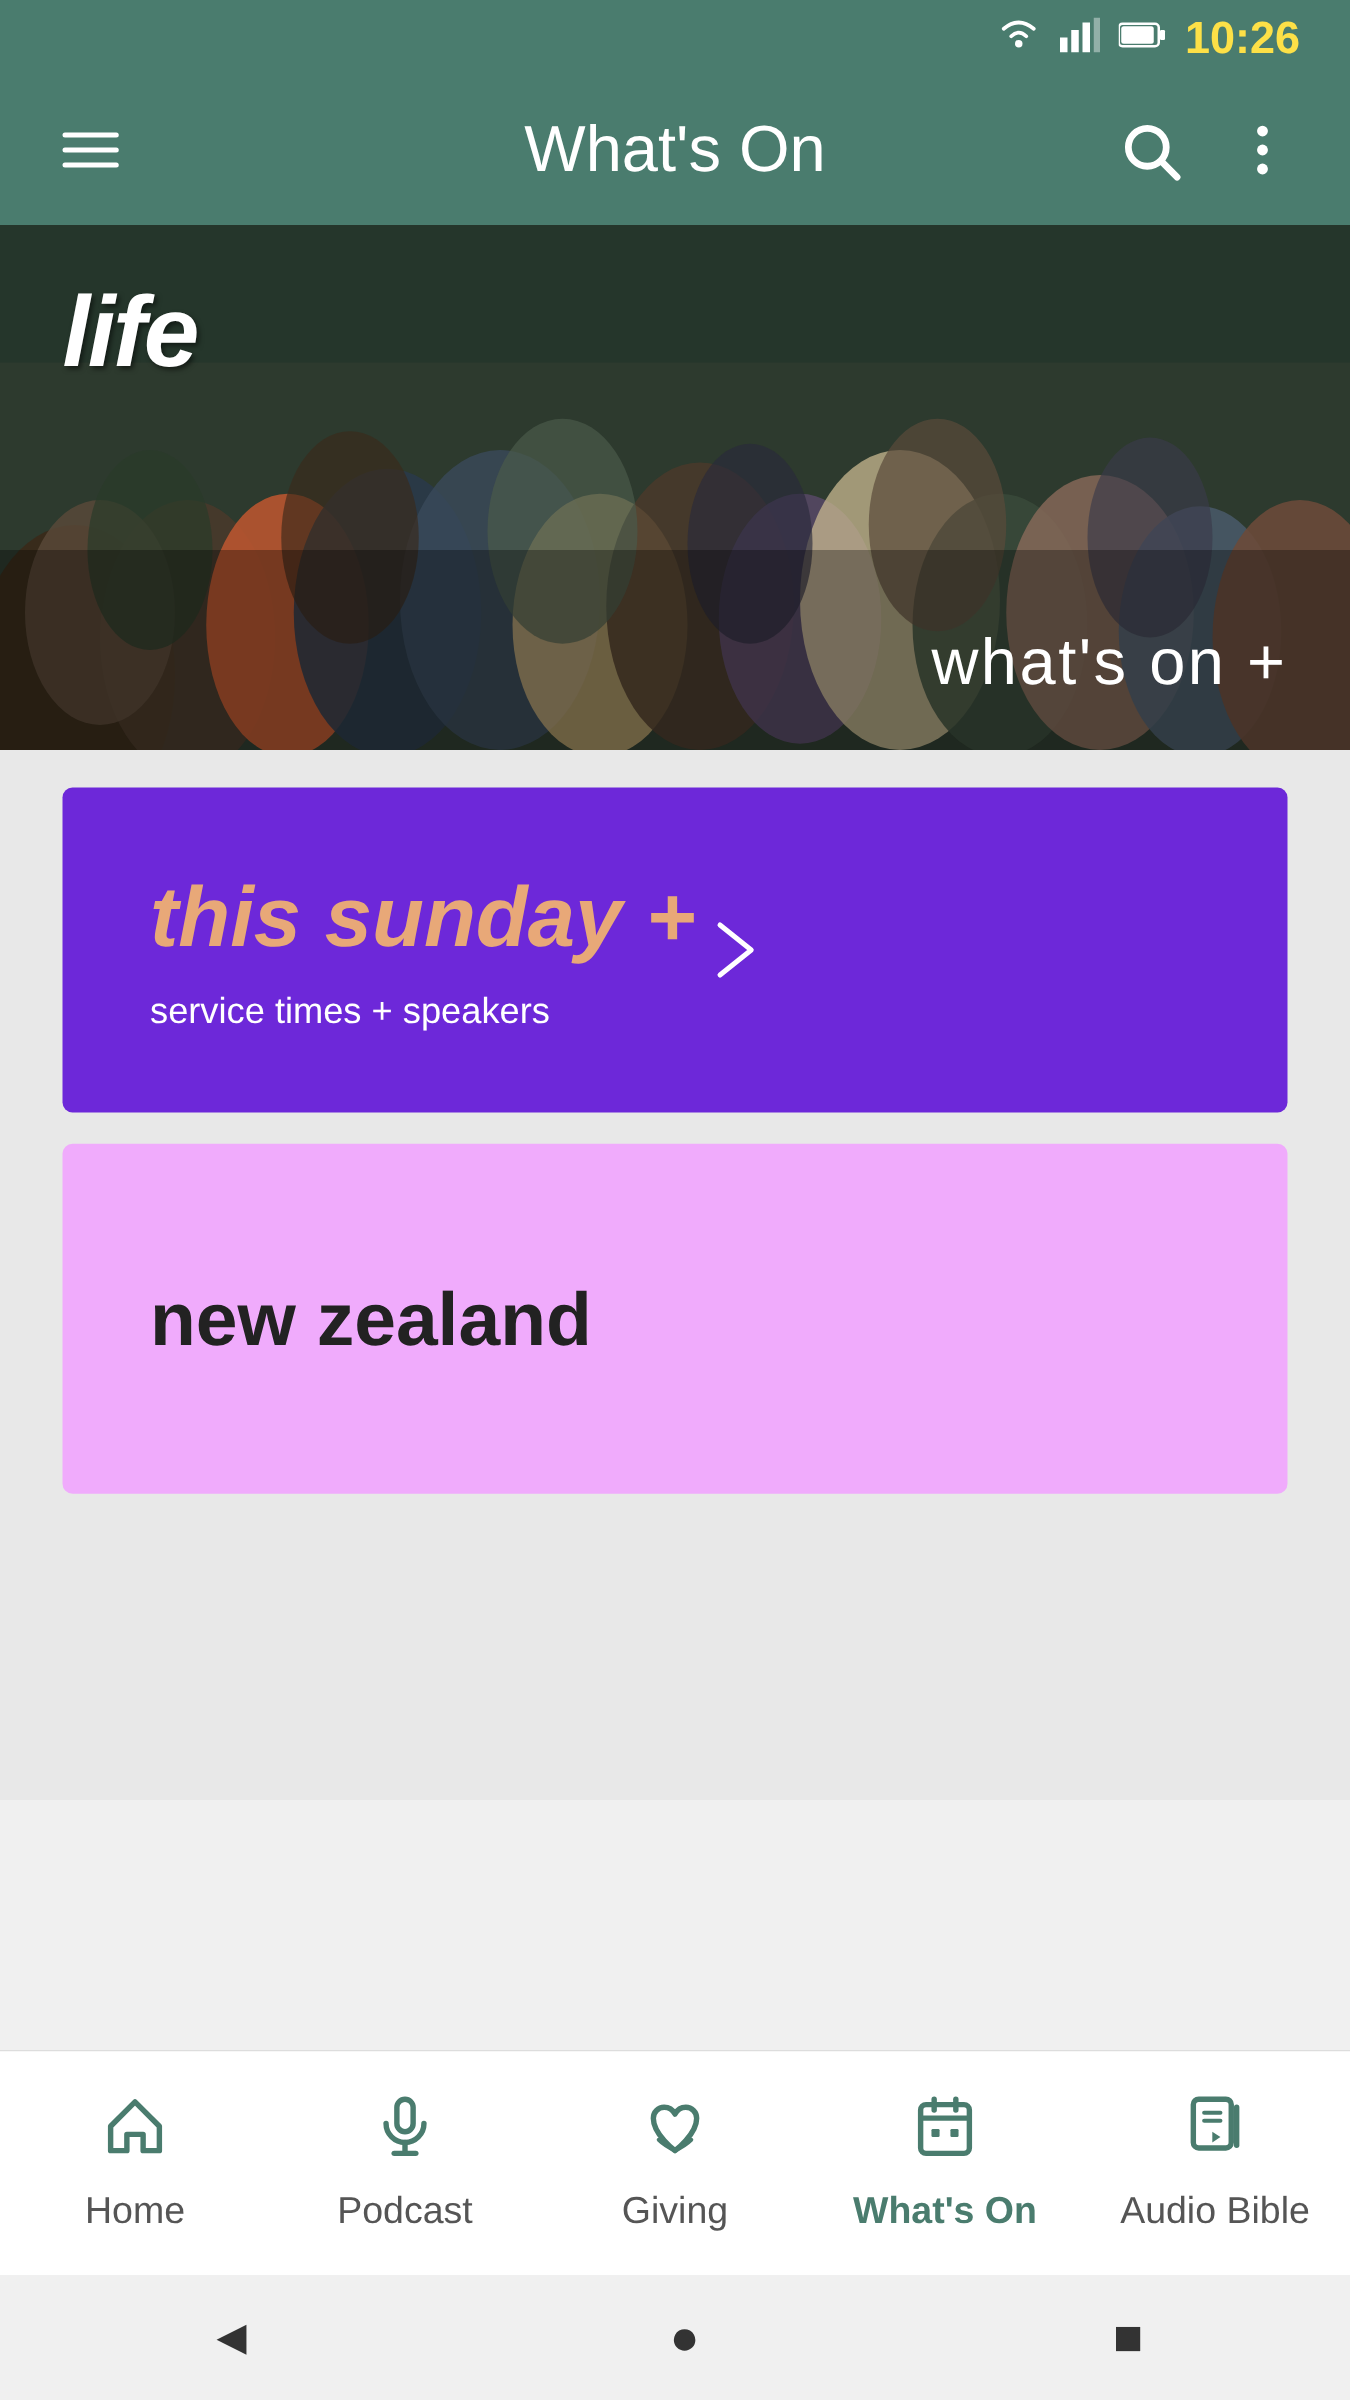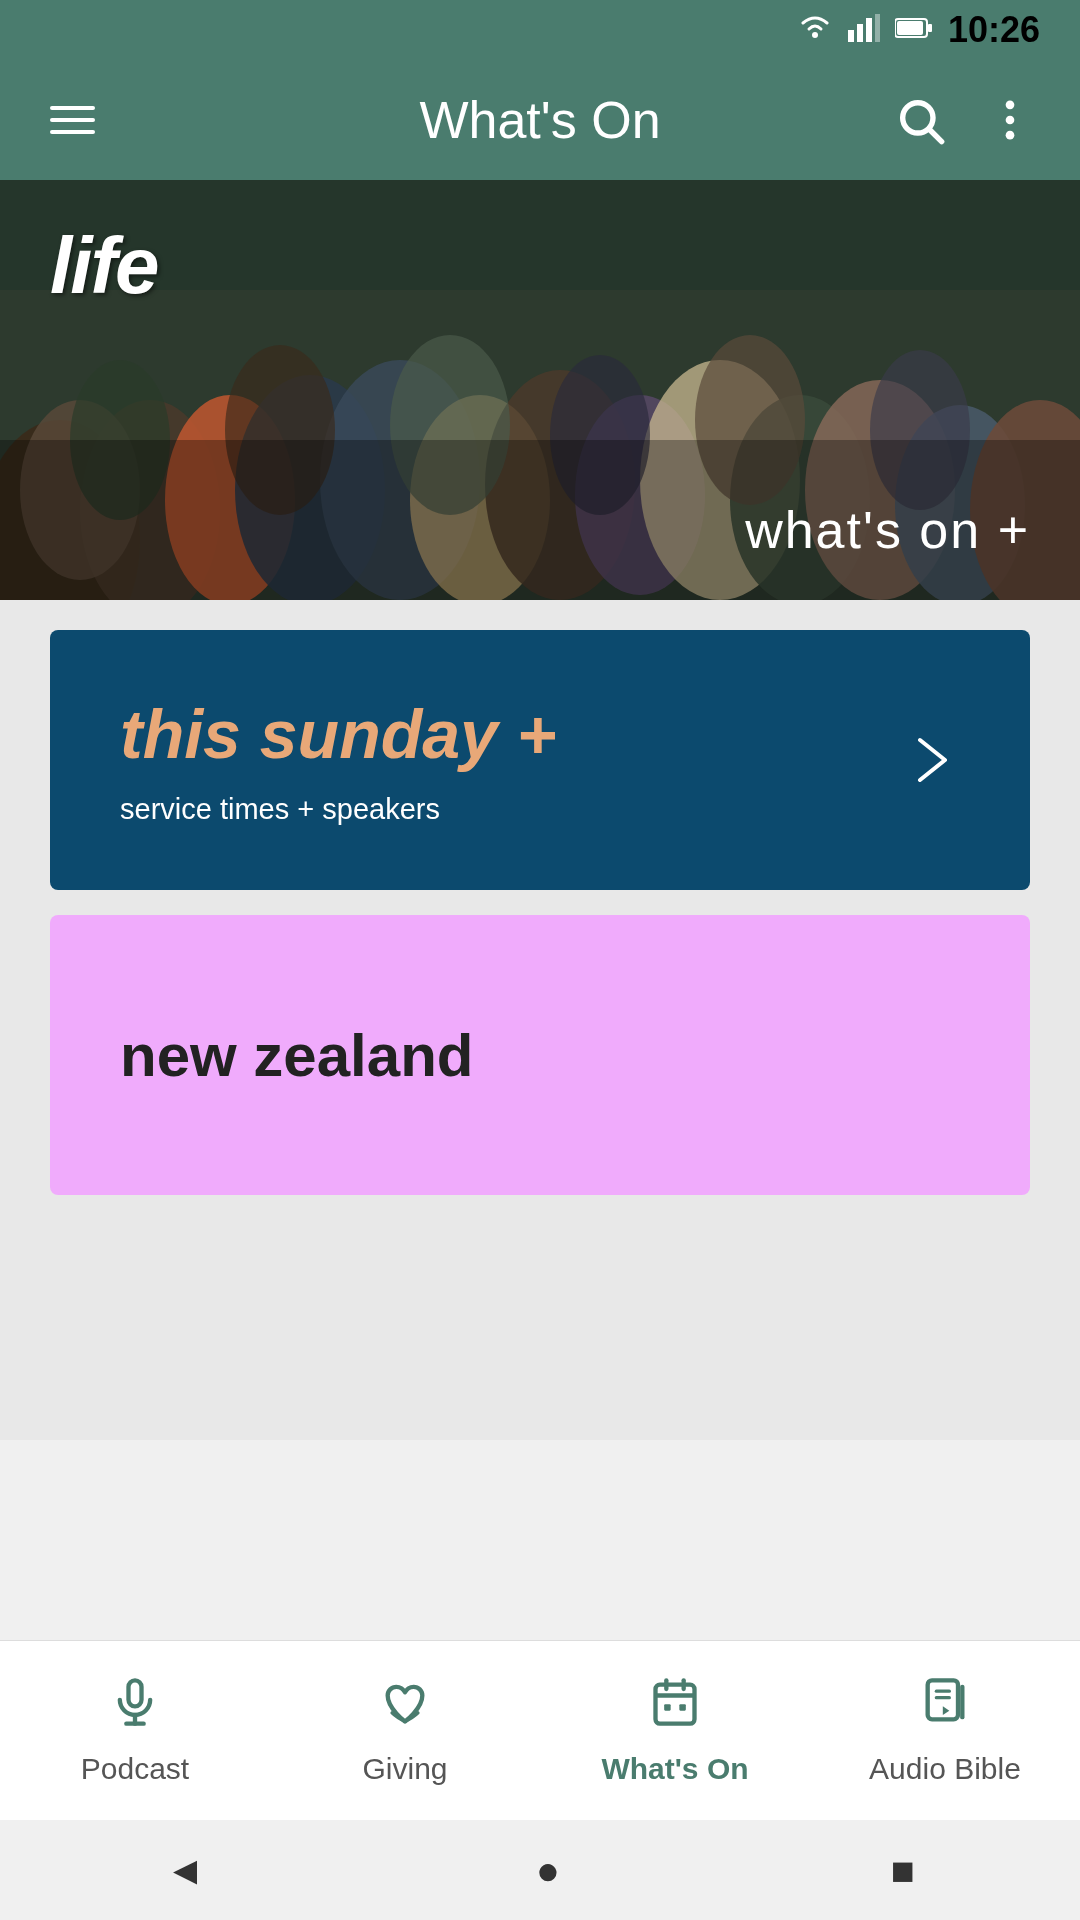--- a/index.html
+++ b/index.html
@@ -29,21 +29,21 @@
       gap: 20px;
     }
 
     .status-icons {
       display: flex;
       align-items: center;
       gap: 15px;
     }
 
     .status-time {
-      color: #000000;
+      color: #fde047;
       font-size: 36px;
       font-weight: bold;
     }
 
     
     .top-nav {
       background: #4a7c6e;
       height: 120px;
       display: flex;
       align-items: center;
@@ -160,26 +160,26 @@
     .content-area {
       background: #e8e8e8;
       padding: 20px 50px;
       display: flex;
       flex-direction: column;
       gap: 25px;
       padding-top: 30px;
     }
 
     .sunday-card {
-      background: #0c4a6e;
+      background: #6d28d9;
       border-radius: 8px;
       padding: 60px 70px;
       display: flex;
       align-items: center;
-      justify-content: space-between;
+      justify-content: flex-start;
       min-height: 260px;
     }
 
     .sunday-card-content {
       display: flex;
       flex-direction: column;
       gap: 20px;
     }
 
     .sunday-title {
@@ -430,20 +430,28 @@
   <div class="nz-card">
     <div class="nz-title">new zealand</div>
   </div>
 
 
   <div style="height: 200px;"></div>
 </div>
 
 <div class="bottom-nav">
 
+  <div class="nav-item">
+    <div class="nav-item-icon">
+      <svg width="52" height="52" viewBox="0 0 24 24" fill="none">
+        <path d="M3 12L12 3L21 12V21H15V15H9V21H3V12Z" stroke="#4a7c6e" stroke-width="2" fill="none" stroke-linejoin="round"></path>
+      </svg>
+    </div>
+    <span class="nav-item-label">Home</span>
+  </div>
 
   <div class="nav-item">
     <div class="nav-item-icon">
       <svg width="52" height="52" viewBox="0 0 24 24" fill="none">
         <rect x="9" y="2" width="6" height="12" rx="3" stroke="#4a7c6e" stroke-width="2" fill="none"></rect>
         <path d="M5 11c0 3.87 3.13 7 7 7s7-3.13 7-7" stroke="#4a7c6e" stroke-width="2" fill="none" stroke-linecap="round"></path>
         <line x1="12" y1="18" x2="12" y2="22" stroke="#4a7c6e" stroke-width="2" stroke-linecap="round"></line>
         <line x1="8" y1="22" x2="16" y2="22" stroke="#4a7c6e" stroke-width="2" stroke-linecap="round"></line>
       </svg>
     </div>

